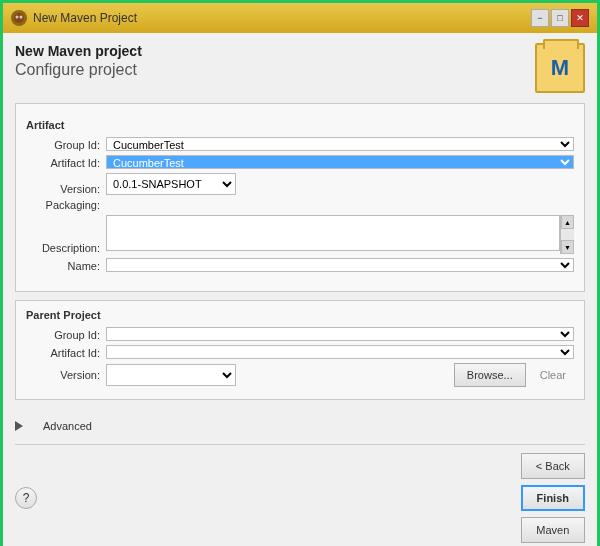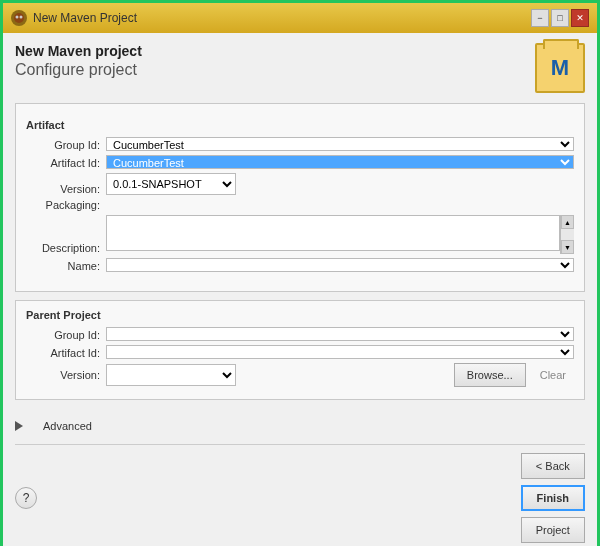--- a/index.html
+++ b/index.html
@@ -427,17 +427,17 @@
       <span class="advanced-label">Advanced</span>
     </div>
 
     <div class="footer">
       <div class="footer-left">
         <button class="help-btn">?</button>
       </div>
       <div class="footer-right">
         <button class="btn-nav">&lt; Back</button>
         <button class="btn-finish">Finish</button>
-        <button class="btn-cancel">Project</button>
+        <button class="btn-cancel">Maven</button>
       </div>
     </div>
   </div>
 </div>
 
 </body></html>

